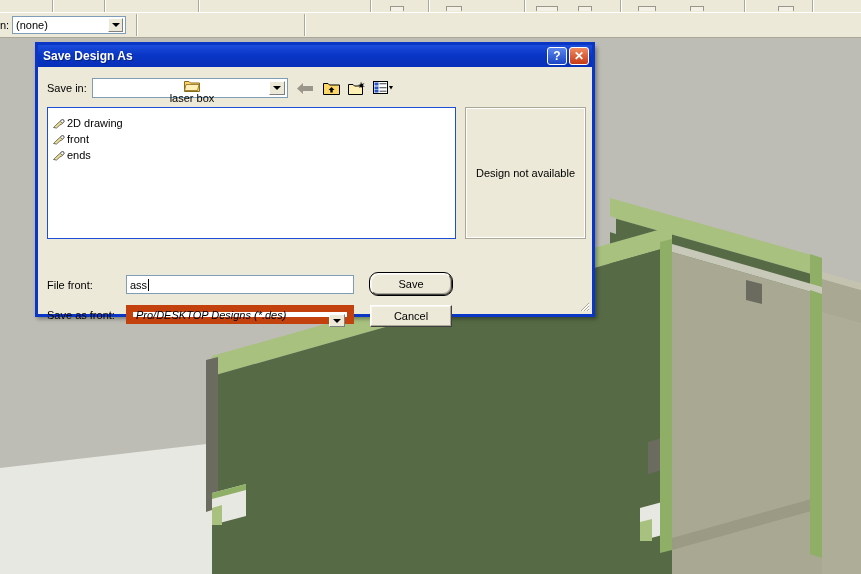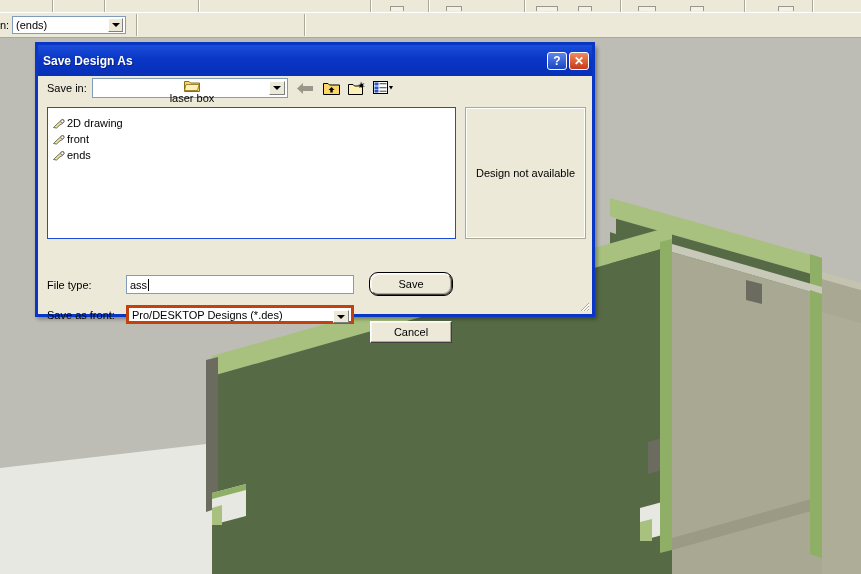--- a/index.html
+++ b/index.html
@@ -126,21 +126,21 @@
     width: 560px; height: 272px;
     background: #ece9d8;
     border: 3px solid #0a36c6;
     border-top: none;
     box-sizing: border-box;
     box-shadow: 2px 2px 4px rgba(0,0,0,0.35);
   }
   .titlebar {
     position: absolute;
     left: -3px; top: -3px;
-    width: 560px; height: 34px;
+    width: 560px; height: 25px;
     box-sizing: border-box;
     background: linear-gradient(to bottom, #1b4ddb 0%, #0a36c6 45%, #0730b8 100%);
     border: 3px solid #0a36c6;
     border-bottom: none;
     display: flex;
     align-items: center;
   }
   .title-text {
     color: #ffffff;
     font-weight: bold;
@@ -279,26 +279,27 @@
   }
 
   
   .ty-row { position: absolute; left: 9px; top: 238px; width: 542px; height: 20px; }
   .ty-label { position: absolute; left: 0; top: 4px; }
   .ty-combo {
     position: absolute;
     left: 79px; top: 0;
     width: 228px; height: 19px;
     background: #ffffff;
-    border: 3px solid #c2410c;
+    border: 7px solid #c2410c;
     box-sizing: border-box;
     display: flex;
     align-items: center;
     padding-left: 3px;
     font-size: 11px;
+    font-style: italic;
   }
   .ty-combo .arrow-btn2 {
     position: absolute;
     right: 2px; top: 2px;
     width: 16px; height: 13px;
     background: #ece9d8;
     border: 1px solid #ffffff;
     border-right-color: #808080;
     border-bottom-color: #808080;
     box-sizing: border-box;
@@ -314,21 +315,21 @@
     border-bottom-color: #404040;
     box-shadow: inset -1px -1px 0 #aca899, inset 1px 1px 0 #f8f6ee;
     box-sizing: border-box;
     font-size: 11px;
     display: flex;
     align-items: center;
     justify-content: center;
     cursor: default;
   }
   .btn-save { left: 332px; top: 206px; outline: 1px solid #000000; border-radius: 8px; }
-  .btn-cancel { left: 332px; top: 238px; margin-top: 16px; }
+  .btn-cancel { left: 332px; top: 238px; }
 
   
   .grip { position: absolute; right: 2px; bottom: 2px; width: 12px; height: 12px; }
 
   
 </style>
 </head>
 <body>
 
 <div id="app-root">
@@ -349,21 +350,21 @@
     <div class="tb-fragbox" style="left:578px;width:12px;"></div>
     <div class="tb-fragbox" style="left:638px;width:16px;"></div>
     <div class="tb-fragbox" style="left:690px;width:12px;"></div>
     <div class="tb-fragbox" style="left:778px;width:14px;"></div>
   </div>
 
   <div class="toolbar-row2">
     <span class="combo-label">n:</span>
 
     <div class="xp-combo">
-      <span class="val">(ends)</span>
+      <span class="val">(none)</span>
       <span class="arrow-btn">
         <span class="tri-down"></span>
       </span>
     </div>
 
     <div class="tb2-sep" style="left:136px;"></div>
     <div class="tb2-sep" style="left:304px;"></div>
   </div>
 
   <div id="viewport">
@@ -511,21 +512,21 @@
 
       </div>
 
       <div class="preview-pane">
         <div class="preview-inner">
           <span class="preview-text">Design not available</span>
         </div>
       </div>
 
       <div class="fn-row">
-        <span class="lbl fn-label">File type:</span>
+        <span class="lbl fn-label">File front:</span>
         <div class="fn-input">
           <span>ass</span>
             <span class="caret"></span>
         </div>
       </div>
 
       <div class="ty-row">
         <span class="lbl ty-label">Save as front:</span>
         <div class="ty-combo">
           <span>Pro/DESKTOP Designs (*.des)</span>

